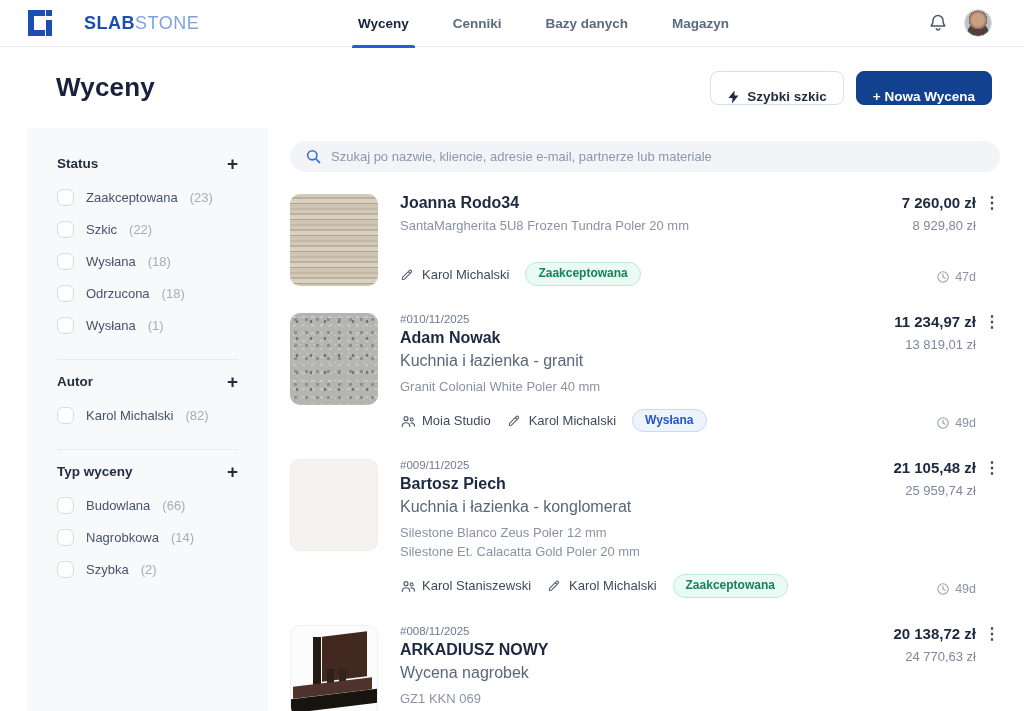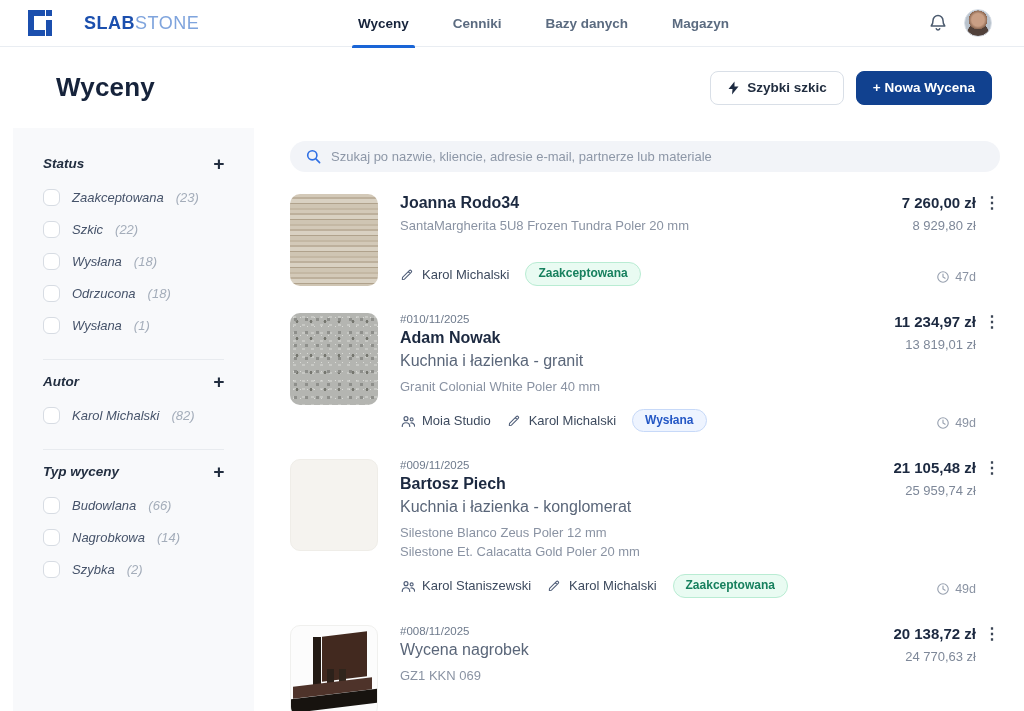--- a/index.html
+++ b/index.html
@@ -44,29 +44,29 @@
       radial-gradient(circle at 50% 95%, #51413a 0 40%, transparent 41%),
       radial-gradient(circle at 50% 50%, #b9c2cc 0 100%);
     border:1px solid #d8dee6; cursor:pointer;
   }
   
   .page-header {
     height:81px; display:flex; align-items:center; padding:0 32px 0 56px; background:#fff;
   }
   .page-title { font-size:26px; font-weight:800; color:#16233b; letter-spacing:.2px; }
   .header-actions { margin-left:auto; display:flex; gap:12px; }
-  .btn { display:flex; align-items:center; gap:7px; height:34px; padding:0 16px;
+  .btn { display:flex; align-items:flex-end; gap:7px; height:34px; padding:0 16px;
     border-radius:8px; font-size:13.5px; font-weight:700; cursor:pointer; }
   .btn-ghost { background:#fff; border:1px solid #d9dfe7; color:#222e40; }
   .btn-primary { background:#11418f; border:1px solid #11418f; color:#fff; }
   .bolt { width:13px; height:14px; }
   
   .sidebar {
-    position:absolute; left:13px; top:128px; bottom:0; width:241px;
-    background:#f8f9fb; padding:14px 30px 0 30px;font-style:italic;
+    position:absolute; left:27px; top:128px; bottom:0; width:241px;
+    background:#f8f9fb; padding:14px 30px 0 30px;
   }
   .side-section { padding:12px 0 10px 0; }
   .side-section + .side-section { border-top:1px solid #e8ebef; }
   .side-head { display:flex; align-items:center; justify-content:space-between; margin-bottom:16px; }
   .side-title { font-size:13.5px; font-weight:700; color:#222e40; }
   .side-plus { font-size:19px; font-weight:600; color:#222e40; cursor:pointer; line-height:1; }
   .side-option { display:flex; align-items:center; gap:12px; margin-bottom:15px; cursor:pointer; }
   .cbx { width:17px; height:17px; border:1.5px solid #d7dce3; border-radius:6px; background:#fff; flex:none; }
   .opt-label { font-size:13px; color:#46536a; }
   .opt-count { font-size:13px; color:#a4adba; }
@@ -378,20 +378,21 @@
       <div class="thumb thumb-monument">
         <i class="mn-panel"></i>
           <i class="mn-pillar"></i>
           <i class="mn-vase"></i>
           <i class="mn-vase2"></i>
           <i class="mn-step"></i>
           <i class="mn-base"></i>
       </div>
       <div class="q-body">
         <div class="q-id">#008/11/2025</div>
+        <div class="q-name">ARKADIUSZ NOWY</div>
         <div class="q-sub">Wycena nagrobek</div>
         <div class="q-mat">GZ1 KKN 069</div>
 
         <div class="q-meta">
           
           
           
         </div>
       </div>
       <div class="q-right">

